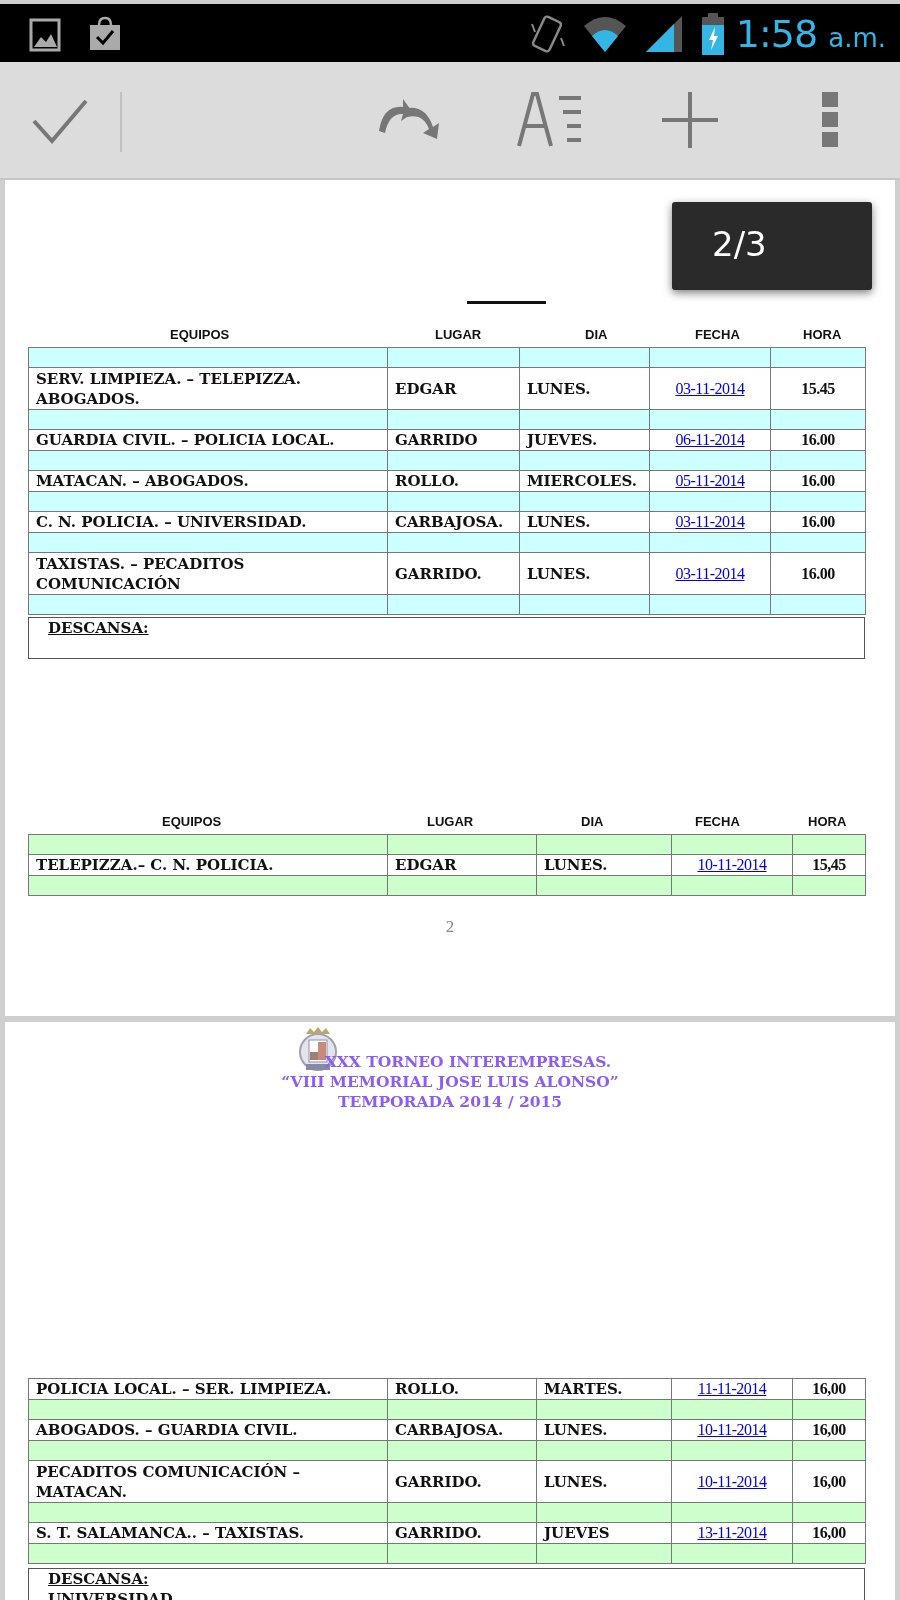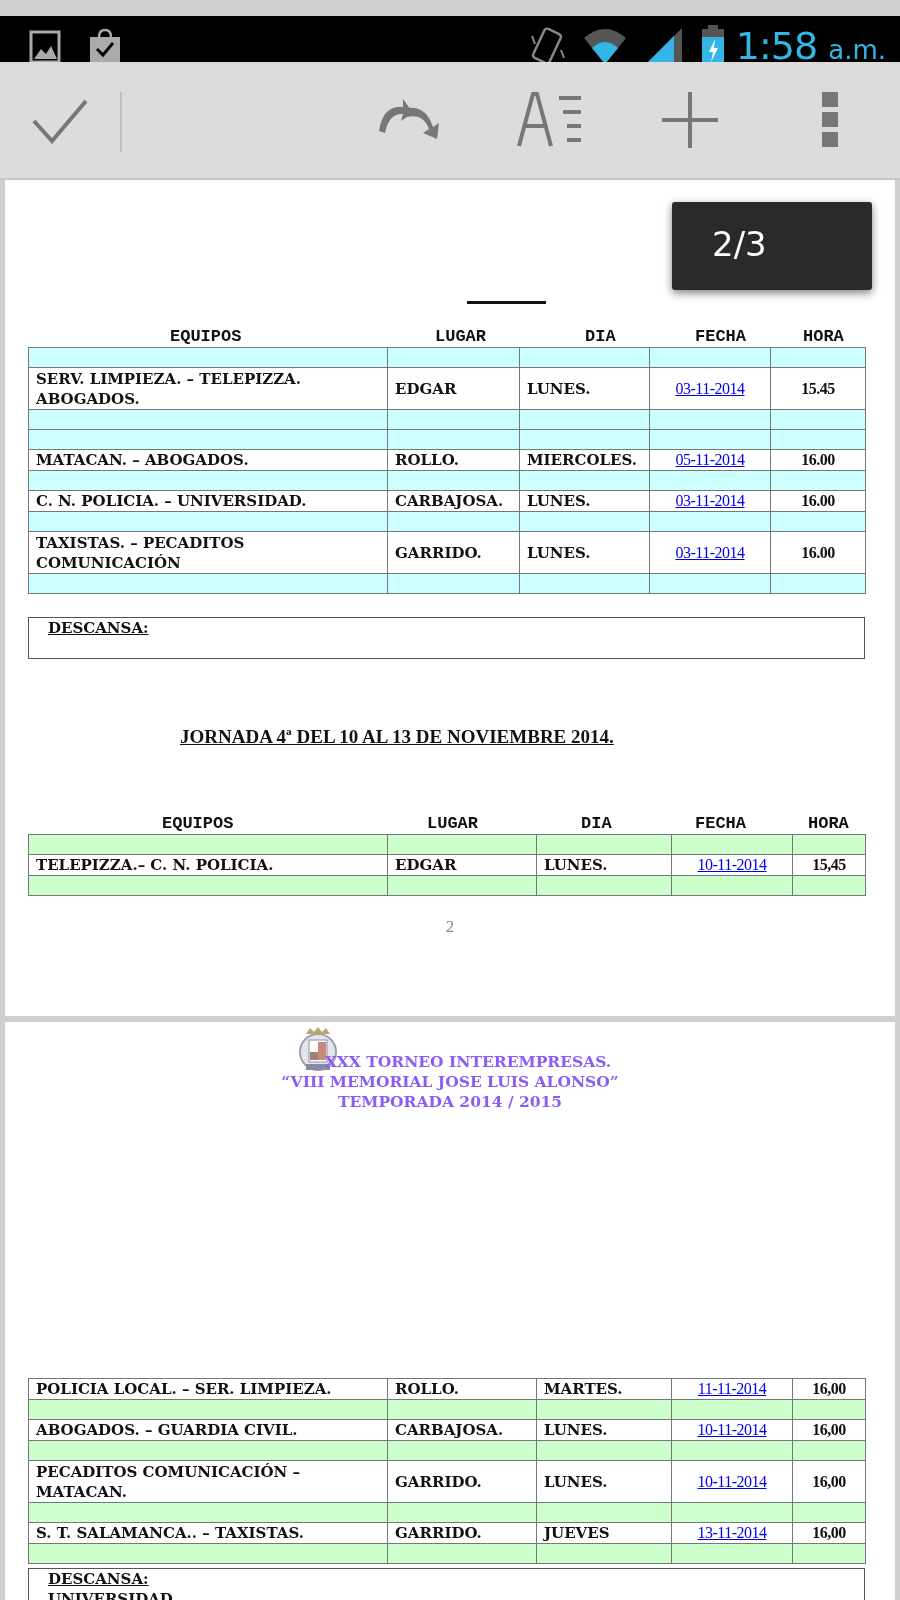--- a/index.html
+++ b/index.html
@@ -1,38 +1,38 @@
 <!DOCTYPE html>
 <html><head>
 <meta charset="utf-8">
 <style>
   * { box-sizing: border-box; margin: 0; padding: 0; }
   html, body { width: 900px; height: 1600px; overflow: hidden; background: #cfcfcf; }
   body { font-family: "DejaVu Sans", sans-serif; position: relative; }
 
   
-  .statusbar { position: absolute; left: 0; top: 16px; width: 900px; height: 74px; background: #000; }
+  .statusbar { position: absolute; left: 0; top: 4px; width: 900px; height: 74px; background: #000; }
   .sb-icon { position: absolute; }
   .sb-time { position: absolute; right: 14px; top: 8px; color: #33b5e5; font-family: "DejaVu Sans", sans-serif; font-size: 38px; letter-spacing: -1px; }
   .sb-time small { font-size: 26px; letter-spacing: 0; }
 
   
   .actionbar { position: absolute; left: 0; top: 62px; width: 900px; height: 118px; background: #dcdcdc; border-bottom: 2px solid #c6c6c6; }
   .ab-btn { position: absolute; top: 20px; height: 80px; display: flex; align-items: center; justify-content: center; cursor: pointer; }
   .ab-divider { position: absolute; left: 120px; top: 30px; width: 2px; height: 60px; background: #c0c0c0; }
 
   
   .doc { position: absolute; left: 0; top: 180px; width: 900px; height: 1420px; background: #cfcfcf; overflow: hidden; }
   .page { position: absolute; left: 5px; width: 890px; background: #fff; }
   .page1 { top: 0; height: 836px; }
   .page2 { top: 842px; height: 600px; }
   .title { position: absolute; font-family: "Liberation Serif", serif; font-weight: bold; font-size: 19px; text-decoration: underline; color: #111; white-space: nowrap; }
   .shortline { position: absolute; left: 462px; top: 121px; width: 79px; height: 3px; background: #111; }
 
-  .hdr { position: absolute; font-family: Liberation Mono, monospace; font-weight: bold; font-size: 17px; color: #111; }
+  .hdr { position: absolute; font-family: Liberation Sans, sans-serif; font-weight: bold; font-size: 13px; color: #111; }
 
   table.sched { position: absolute; left: 23px; width: 837px; border-collapse: collapse; table-layout: fixed; font-family: "DejaVu Serif", serif; font-size: 15px; font-weight: bold; color: #111; padding-left: 44px; }
   table.sched td { border: 1px solid #777; padding: 0 7px; vertical-align: middle; line-height: 20px; }
   table.sched tr.spacer td { height: 20px; }
   table.cyan tr.spacer td { background: #ccffff; }
   table.green tr.spacer td { background: #ccffcc; }
   table.sched td.hora { text-align: center; font-family: "Liberation Serif", serif; font-size: 16px; letter-spacing: -0.5px; }
   table.sched td.fecha { text-align: center; }
   table.sched td.fecha a { color: #0000ee; text-decoration: underline; font-family: "Liberation Serif", serif; font-size: 16px; font-weight: normal; letter-spacing: -0.5px; }
   table.sched tr.data td { background: #fff; }
@@ -173,20 +173,27 @@
         <td class="fecha"><a>03-11-2014</a></td>
         <td class="hora">15.45</td>
       </tr>
       <tr class="spacer">
             <td></td>
             <td></td>
             <td></td>
             <td></td>
             <td></td>
           </tr>
+      <tr class="data">
+        <td>GUARDIA CIVIL. – POLICIA LOCAL.</td>
+        <td>GARRIDO</td>
+        <td>JUEVES.</td>
+        <td class="fecha"><a>06-11-2014</a></td>
+        <td class="hora">16.00</td>
+      </tr>
       <tr class="spacer">
             <td></td>
             <td></td>
             <td></td>
             <td></td>
             <td></td>
           </tr>
       <tr class="data">
         <td>MATACAN. – ABOGADOS.</td>
         <td>ROLLO.</td>
@@ -228,21 +235,20 @@
             <td></td>
             <td></td>
             <td></td>
           </tr>
     </tbody>
       </table>
     <div class="rest" style="top:437px;height:42px;">
       <div class="lbl">DESCANSA:</div>
     </div>
 
-    <div class="title" style="left:175px;top:546px;">JORNADA 4ª  DEL 10 AL 13 DE NOVIEMBRE 2014.</div>
 
     <div class="hdr" style="left:157px;top:634px;">EQUIPOS</div>
     <div class="hdr" style="left:422px;top:634px;">LUGAR</div>
     <div class="hdr" style="left:576px;top:634px;">DIA</div>
     <div class="hdr" style="left:690px;top:634px;">FECHA</div>
     <div class="hdr" style="left:803px;top:634px;">HORA</div>
 
     <table class="sched green" style="top:654px;">
       <colgroup>
           <col style="width:359px">

